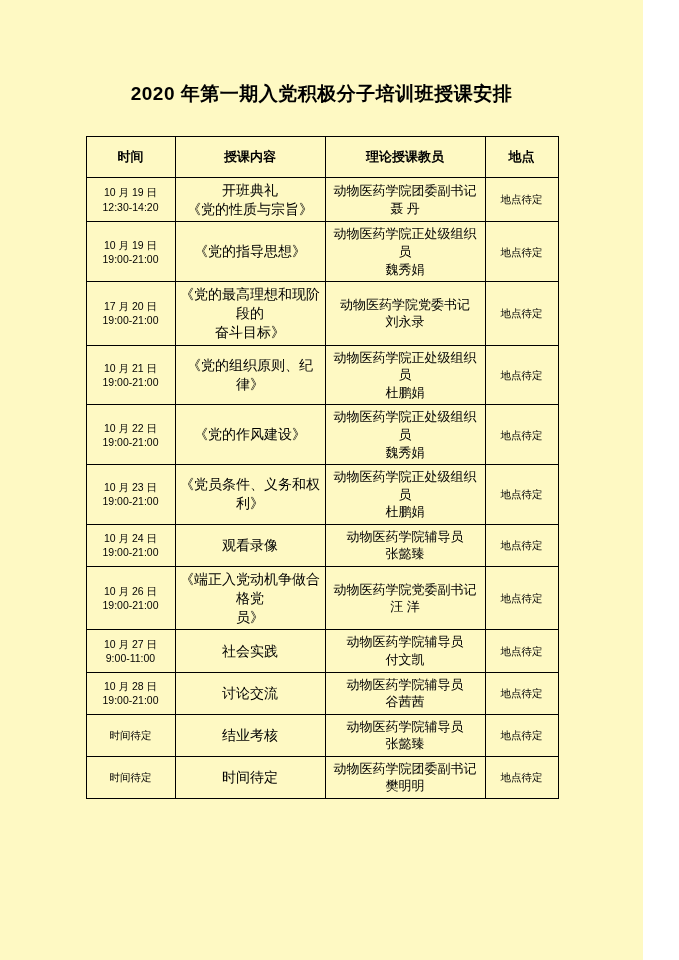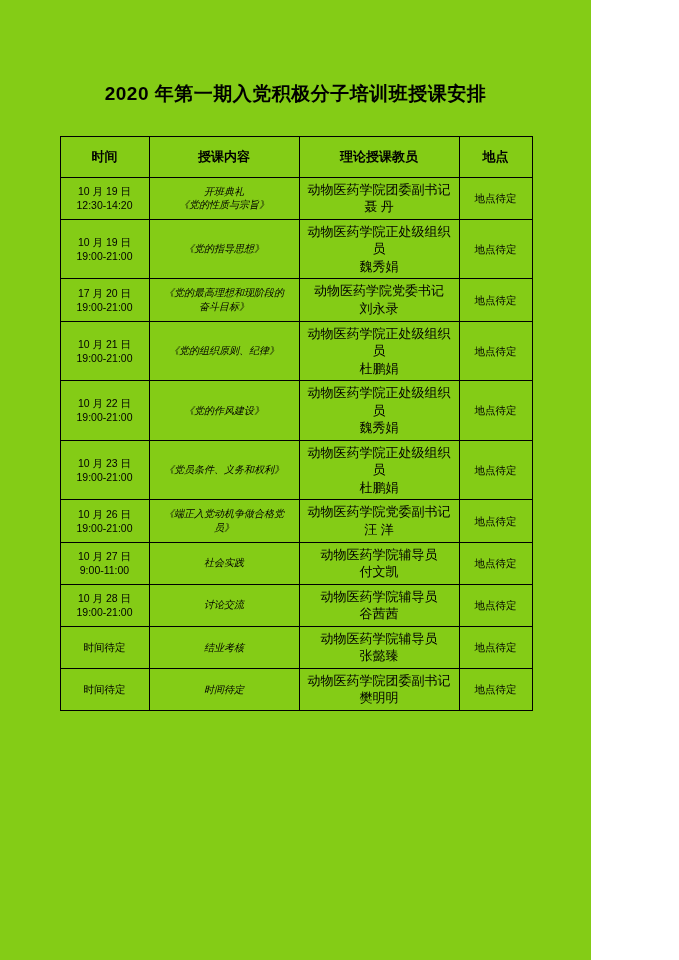--- a/index.html
+++ b/index.html
@@ -9,26 +9,26 @@
   }
   body {
     width: 679px;
     height: 960px;
     font-family: "Liberation Sans", "DejaVu Sans", sans-serif;
     color: #000000;
     position: relative;
     overflow: hidden;
   }
   .page {
-    width: 591px;
+    width: 643px;
     height: 960px;
     box-sizing: border-box;
     padding: 0;
     position: relative;
-    background: #84cc16;
+    background: #fef9c3;
   }
   .doc-title {
     text-align: center;
     font-size: 19px;
     font-weight: bold;
     letter-spacing: 0.5px;
     margin: 0;
     padding-top: 82px;
     padding-bottom: 0;
     line-height: 1.3;
@@ -61,22 +61,21 @@
   }
   col.c-time { width: 89px; }
   col.c-content { width: 150px; }
   col.c-teacher { width: 160px; }
   col.c-place { width: 73px; }
 
   td.cell-time {
     font-size: 10.5px;
   }
   td.cell-content {
-    font-size: 10px;
-    font-style: italic;
+    font-size: 14px;
   }
   td.cell-teacher {
     font-size: 13px;
   }
   td.cell-place {
     font-size: 10.5px;
     margin-top: 31px;
   }
   .line {
     display: block;
@@ -200,20 +199,36 @@
             <td class="cell-teacher">
               <span class="line">动物医药学院正处级组织员</span>
               <span class="line">杜鹏娟</span>
             </td>
             <td class="cell-place">
               <span class="line">地点待定</span>
             </td>
           </tr>
           <tr class="row-tall">
             <td class="cell-time">
+              <span class="line">10 月 24 日</span>
+              <span class="line">19:00-21:00</span>
+            </td>
+            <td class="cell-content">
+              <span class="line">观看录像</span>
+            </td>
+            <td class="cell-teacher">
+              <span class="line">动物医药学院辅导员</span>
+              <span class="line">张懿臻</span>
+            </td>
+            <td class="cell-place">
+              <span class="line">地点待定</span>
+            </td>
+          </tr>
+          <tr class="row-tall">
+            <td class="cell-time">
               <span class="line">10 月 26 日</span>
               <span class="line">19:00-21:00</span>
             </td>
             <td class="cell-content">
               <span class="line">《端正入党动机争做合格党</span>
               <span class="line">员》</span>
             </td>
             <td class="cell-teacher">
               <span class="line">动物医药学院党委副书记</span>
               <span class="line">汪 洋</span>

